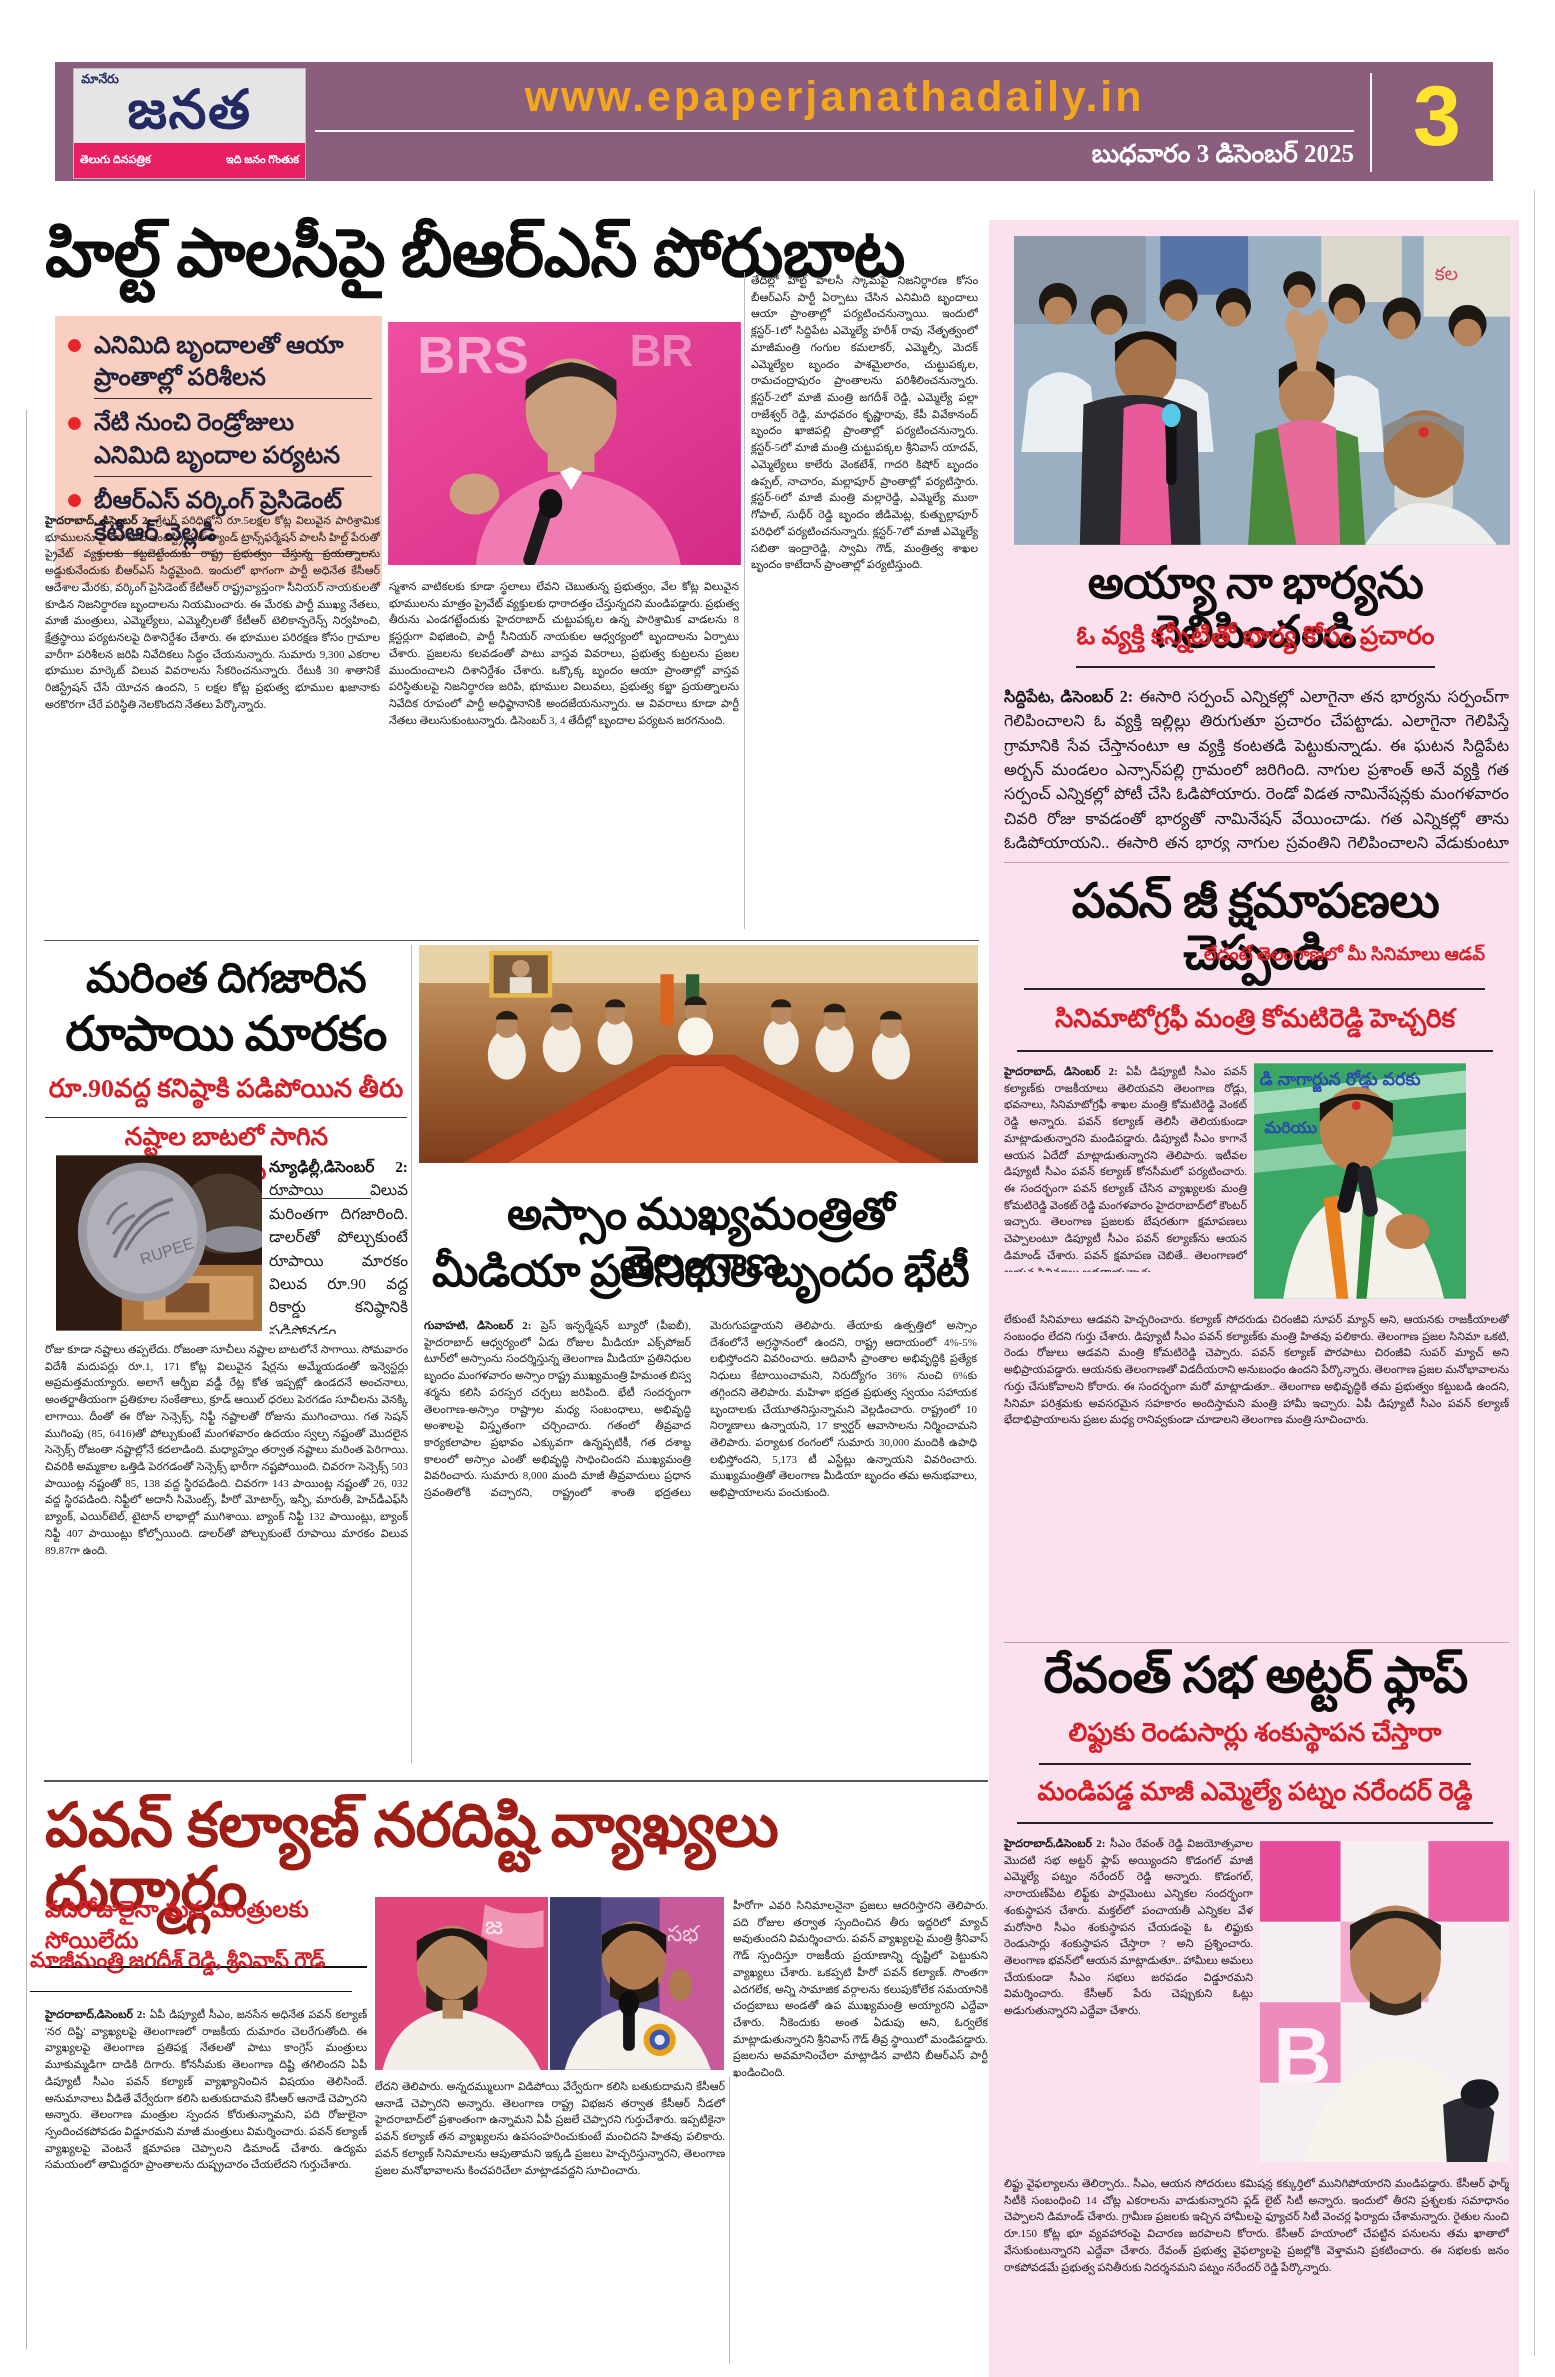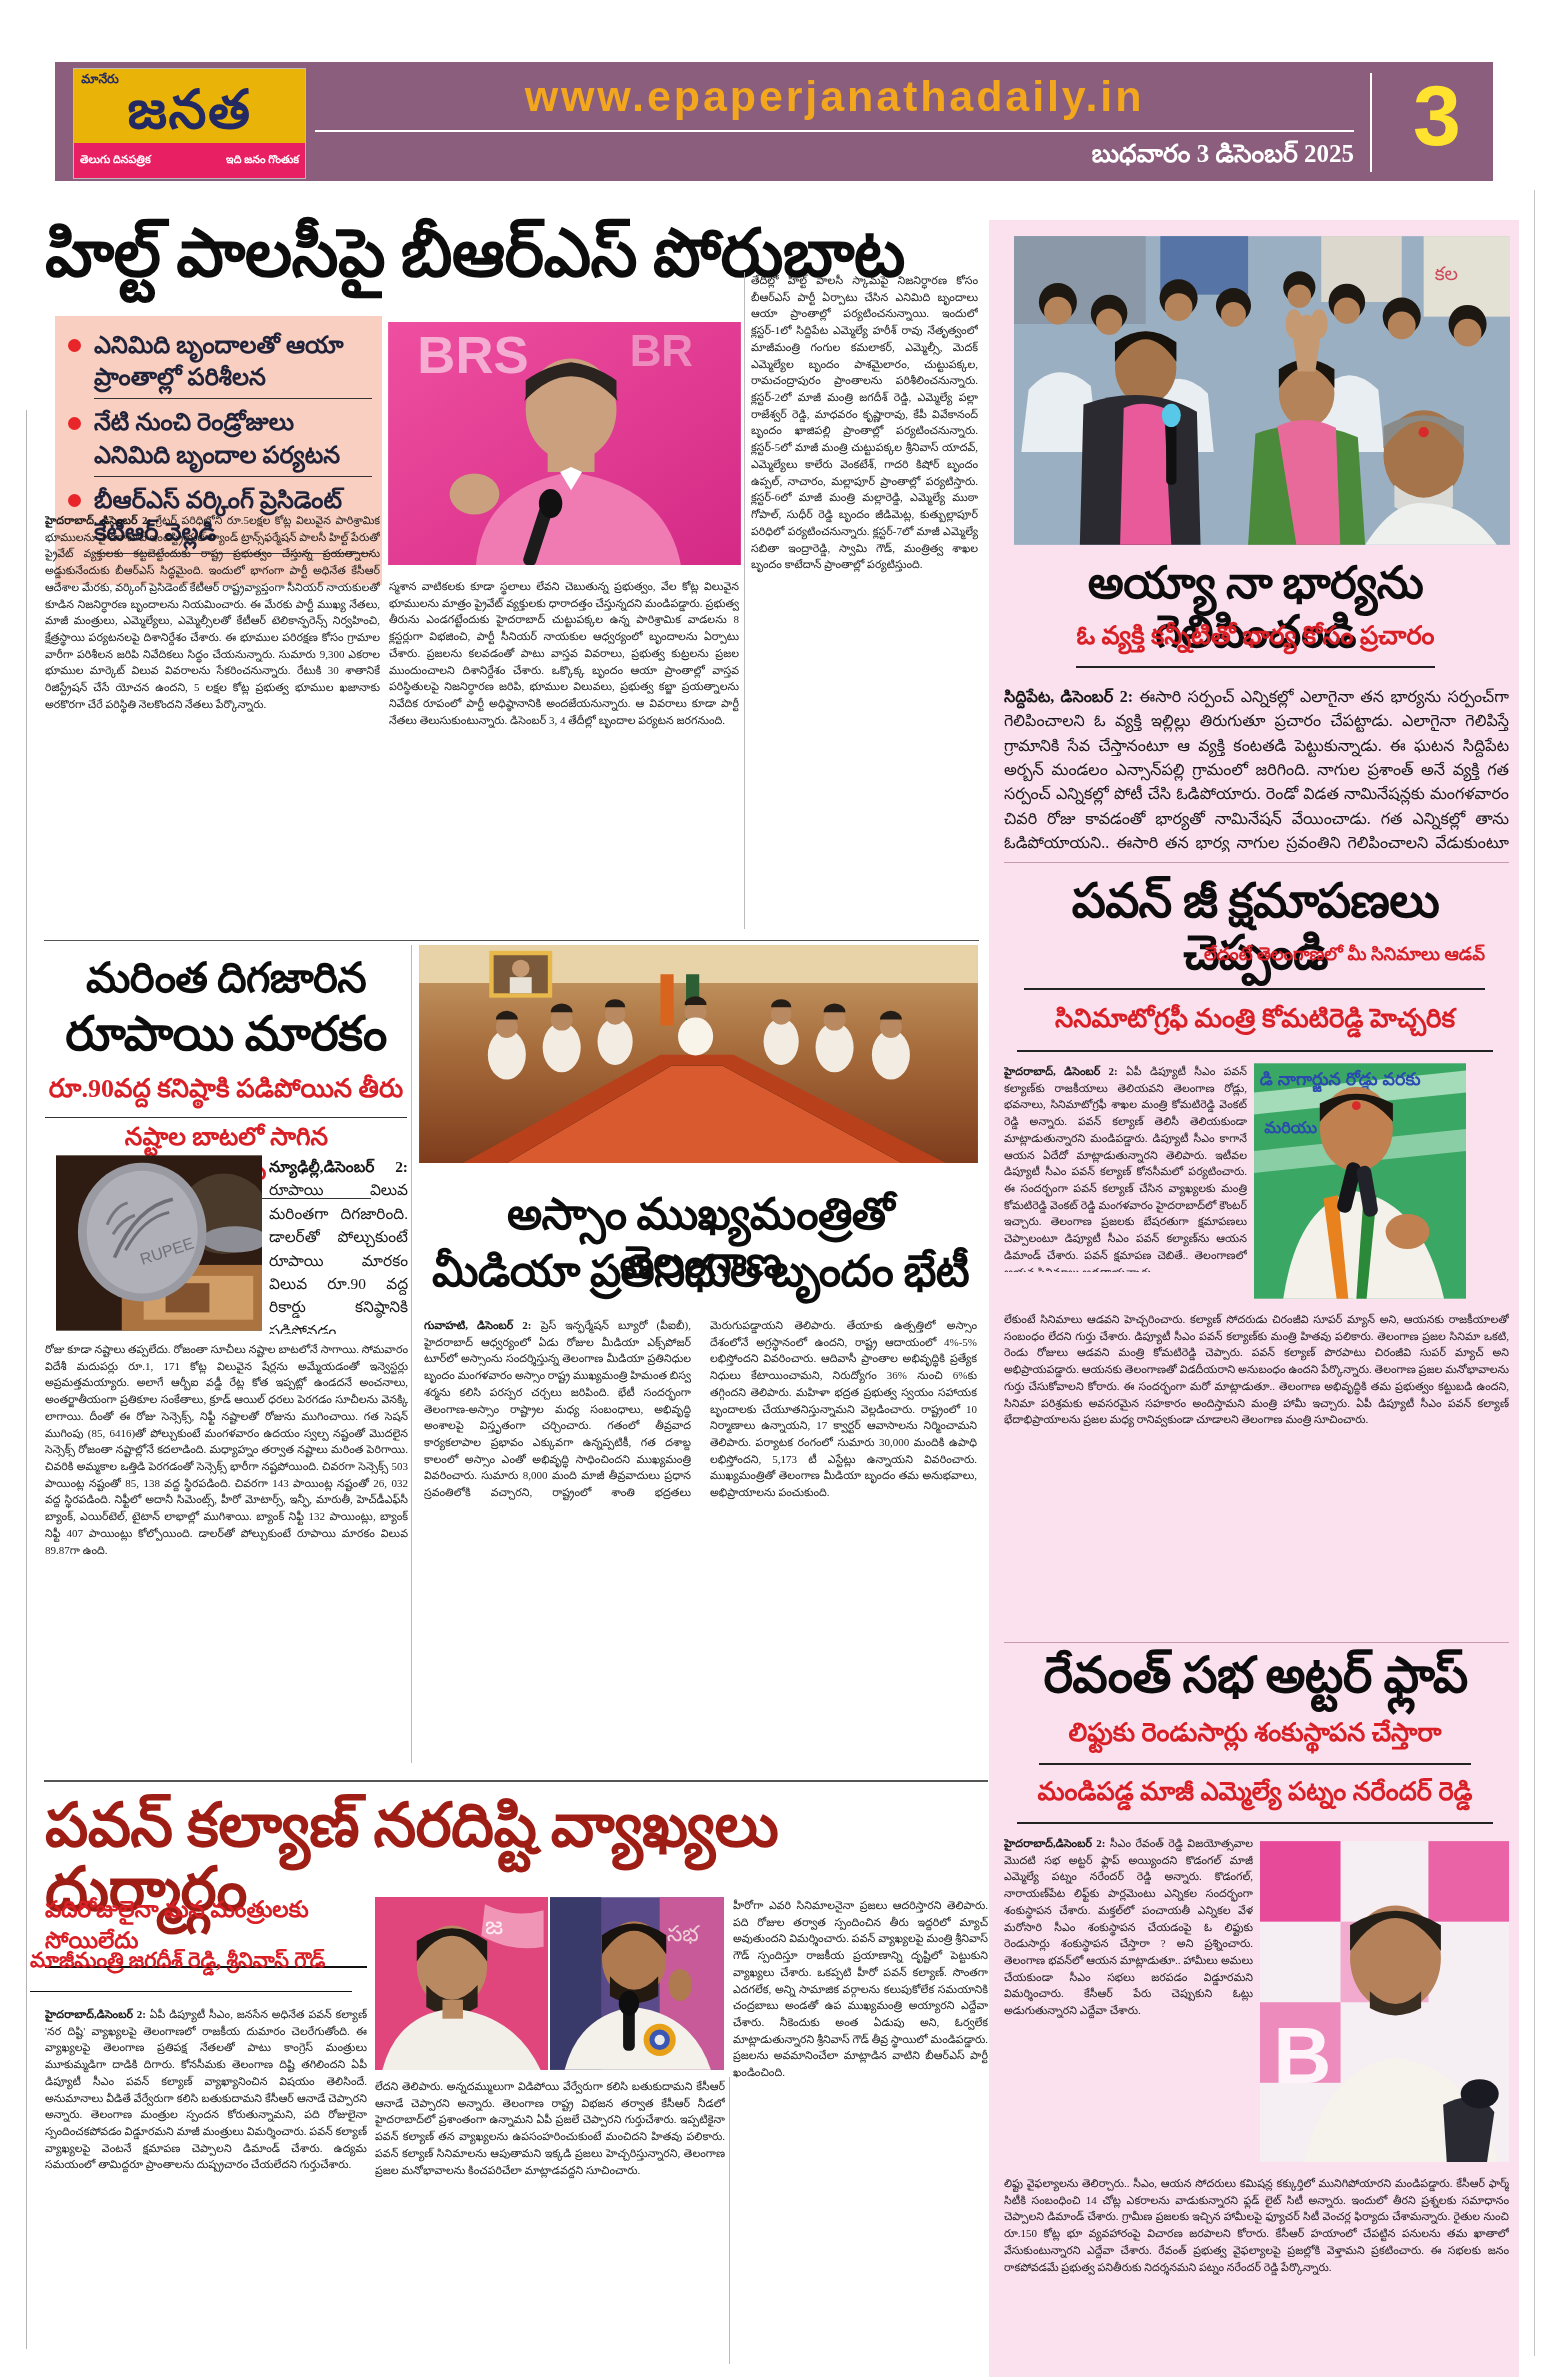--- a/index.html
+++ b/index.html
@@ -9,21 +9,21 @@
     font-family:"Liberation Serif", serif; overflow:hidden;
     box-shadow:0 0 5.9px rgba(0,0,0,.25);
   }
   .abs { position:absolute; }
   .hairline-v { position:absolute; width:0.7px; background:#9a9a9a; }
   .hairline-h { position:absolute; height:0.7px; background:#777; }
   
   #band { position:absolute; left:55px; top:62px; width:1438px; height:119px; background:#8a5e7c; }
   #logo-box {
     position:absolute; left:73px; top:68px; width:233px; height:111px;
-    background:#eab308; border:1.5px solid #bbb; overflow:hidden;
+    background:#e5e5e5; border:1.5px solid #bbb; overflow:hidden;
   }
   #logo-top { font-size:12.4px; color:#232a63; font-weight:bold; padding:2.9px 0 0 7.3px; }
   #logo-main {
     font-size:54px; font-weight:900; color:#232a63; text-align:center; line-height:.95;
     font-family:"Liberation Serif", serif; letter-spacing:1.5px; margin-top:-4.4px;
   }
   #logo-strip {
     position:absolute; left:0; bottom:0; width:100%; height:35px; background:#e91f63;
     display:flex; justify-content:space-between; align-items:center; padding:0 5.9px;
     color:#fff; font-size:11px; font-weight:bold;

